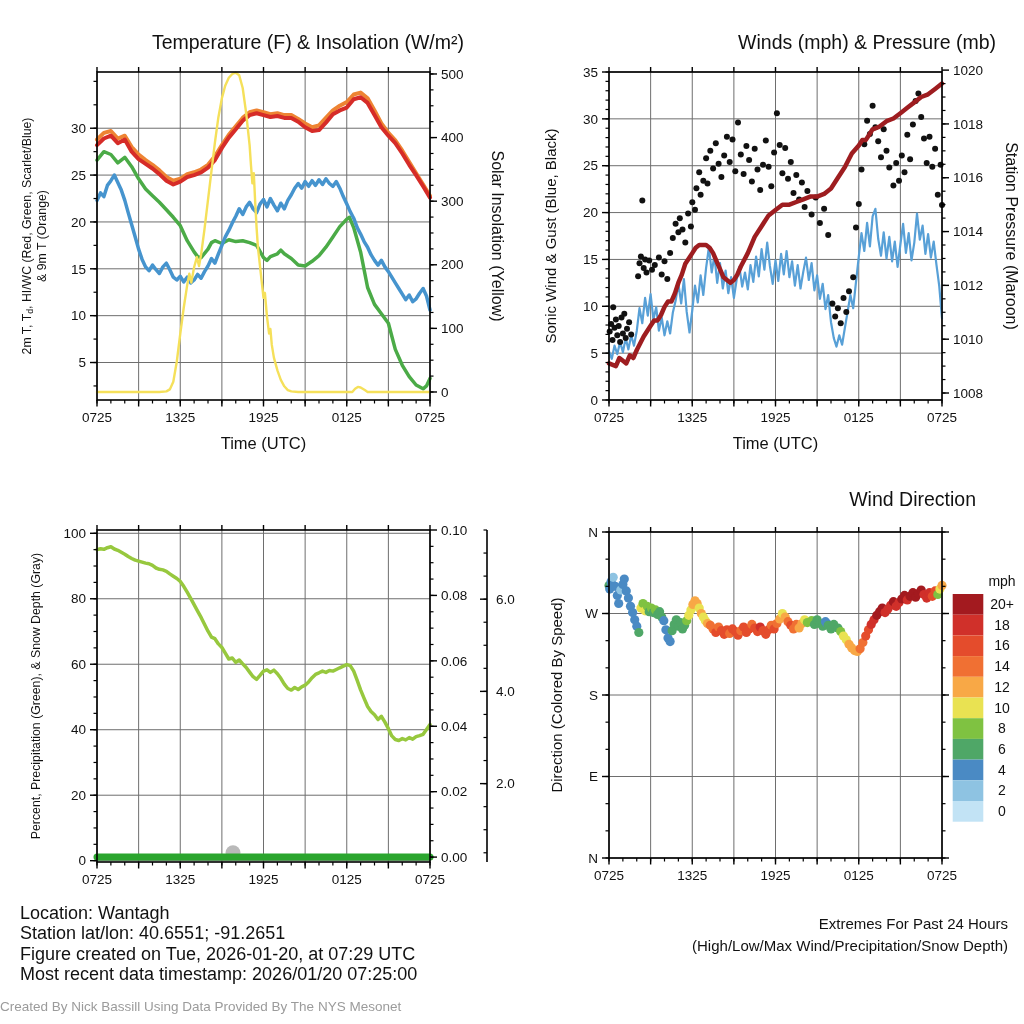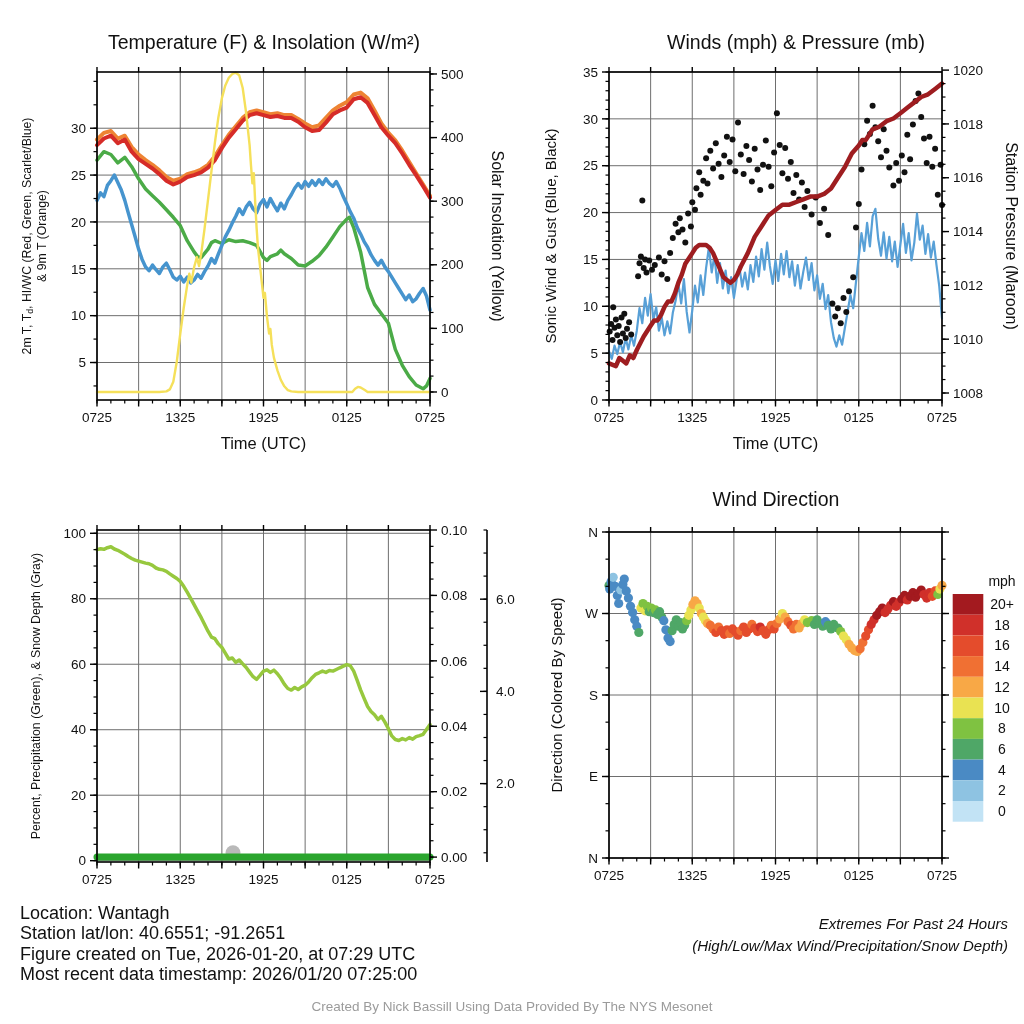--- a/index.html
+++ b/index.html
@@ -1,24 +1,24 @@
 <!DOCTYPE html>
 <html><head>
 <meta charset="utf-8">
 <style>
   html,body{margin:0;padding:0;background:#ffffff;}
   .figure{position:relative;width:1024px;height:1024px;background:#ffffff;
           font-family:"Liberation Sans","DejaVu Sans",sans-serif;overflow:hidden;}
-  .chart-title{position:absolute;width:400px;text-align:center;font-size:19.5px;color:#111;}
+  .chart-title{position:absolute;width:400px;text-align:right;font-size:19.5px;color:#111;}
   svg{position:absolute;overflow:visible;}
   svg text{font-family:"Liberation Sans","DejaVu Sans",sans-serif;fill:#111;}
   .footer-left{position:absolute;left:20px;top:903px;font-size:18px;color:#111;line-height:20.3px;}
-  .footer-right{position:absolute;right:16px;top:913px;font-size:15px;color:#111;line-height:21.5px;text-align:right;font-style:italic;}
+  .footer-right{position:absolute;right:16px;top:913px;font-size:15px;color:#111;line-height:21.5px;text-align:right;}
   .extremes-values{font-weight:bold;}
-  .credit{position:absolute;left:0;top:999px;width:1024px;text-align:center;font-size:13.5px;color:#9b9b9b;}
+  .credit{position:absolute;left:0;top:999px;width:1024px;font-size:13.5px;color:#9b9b9b;}
 </style>
 </head>
 <body>
 
 <div class="figure">
 
   <div class="chart-title" style="left:64px;top:31px;">Temperature (F) &amp; Insolation (W/m²)</div>
   <div class="chart-title" style="left:596px;top:31px;">Winds (mph) &amp; Pressure (mb)</div>
   <div class="chart-title" style="left:576px;top:488px;">Wind Direction</div>
 

